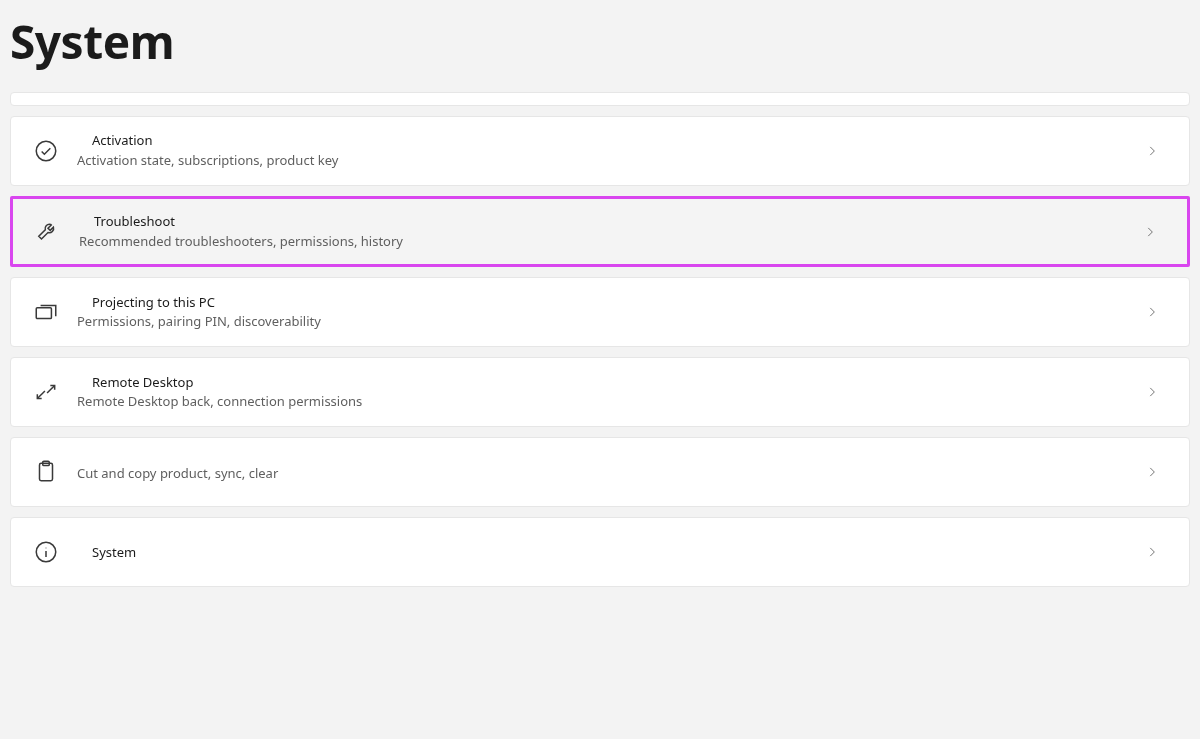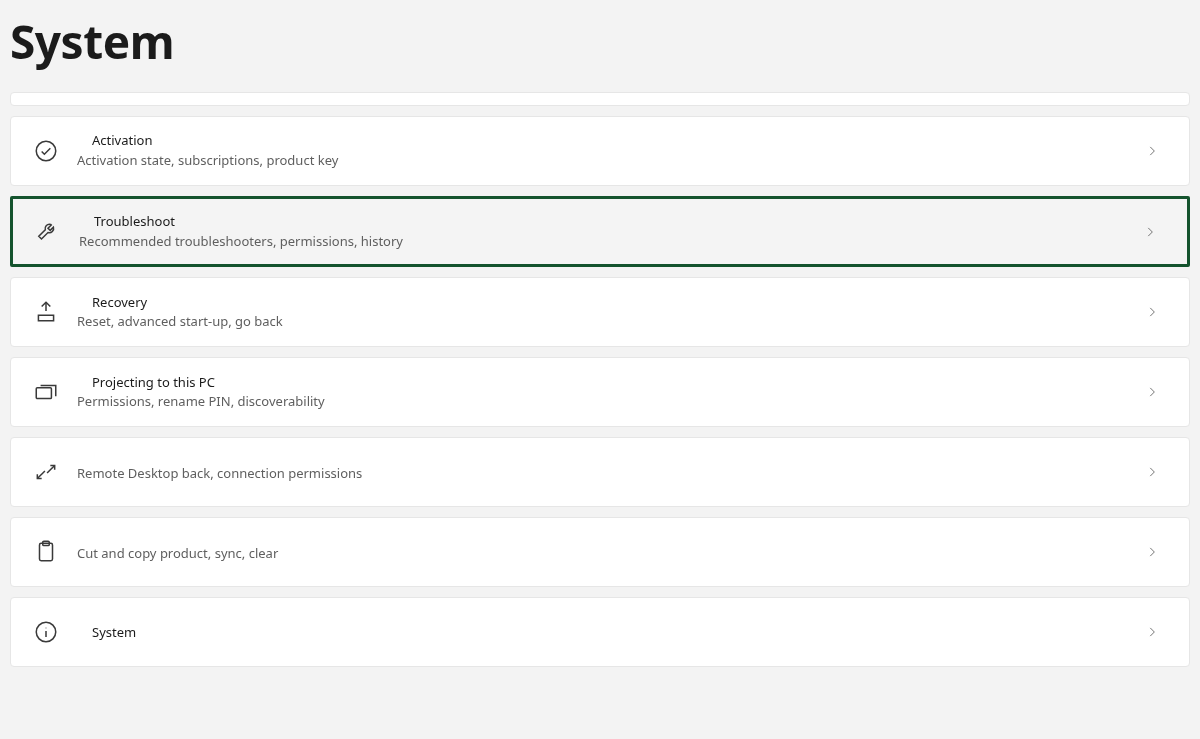--- a/index.html
+++ b/index.html
@@ -33,21 +33,21 @@
     border-radius: 4px;
     display: flex;
     align-items: center;
     padding: 14px 22px;
     margin-bottom: 10px;
     cursor: pointer;
     min-height: 70px;
   }
   .card.highlighted {
     background: #f4f4f4;
-    border: 3px solid #14532d;
+    border: 3px solid #d946ef;
     border-radius: 2px;
   }
   .card .icon-slot {
     width: 44px;
     display: flex;
     justify-content: flex-start;
     align-items: center;
     color: #3a3a3a;
   }
   .card .icon-slot svg {
@@ -125,67 +125,50 @@
       <span class="item-title">Troubleshoot</span>
       <span class="item-desc">Recommended troubleshooters, permissions, history</span>
     </div>
     <div class="chevron-slot">
       <svg viewBox="0 0 24 24">
           <path d="M9 5l7 7-7 7"></path>
         </svg>
     </div>
   </div>
 
-  <div class="card">
-    <div class="icon-slot">
-      <svg viewBox="0 0 24 24">
-          <path d="M5 15h14v5H5z"></path>
-          <path d="M12 3v8"></path>
-          <path d="M8 7l4-4 4 4"></path>
-        </svg>
-    </div>
-    <div class="text-slot">
-      <span class="item-title">Recovery</span>
-      <span class="item-desc">Reset, advanced start-up, go back</span>
-    </div>
-    <div class="chevron-slot">
-      <svg viewBox="0 0 24 24">
-          <path d="M9 5l7 7-7 7"></path>
-        </svg>
-    </div>
-  </div>
 
   <div class="card">
     <div class="icon-slot">
       <svg viewBox="0 0 24 24">
           <rect x="3" y="8" width="14" height="10" rx="1"></rect>
           <path d="M7 6h14v10"></path>
         </svg>
     </div>
     <div class="text-slot">
       <span class="item-title">Projecting to this PC</span>
-      <span class="item-desc">Permissions, rename PIN, discoverability</span>
+      <span class="item-desc">Permissions, pairing PIN, discoverability</span>
     </div>
     <div class="chevron-slot">
       <svg viewBox="0 0 24 24">
           <path d="M9 5l7 7-7 7"></path>
         </svg>
     </div>
   </div>
 
   <div class="card">
     <div class="icon-slot">
       <svg viewBox="0 0 24 24">
           <path d="M4 18l7-7"></path>
           <path d="M20 6l-7 7"></path>
           <path d="M4 14v4h4"></path>
           <path d="M20 10V6h-4"></path>
         </svg>
     </div>
     <div class="text-slot">
+      <span class="item-title">Remote Desktop</span>
       <span class="item-desc">Remote Desktop back, connection permissions</span>
     </div>
     <div class="chevron-slot">
       <svg viewBox="0 0 24 24">
           <path d="M9 5l7 7-7 7"></path>
         </svg>
     </div>
   </div>
 
   <div class="card">

